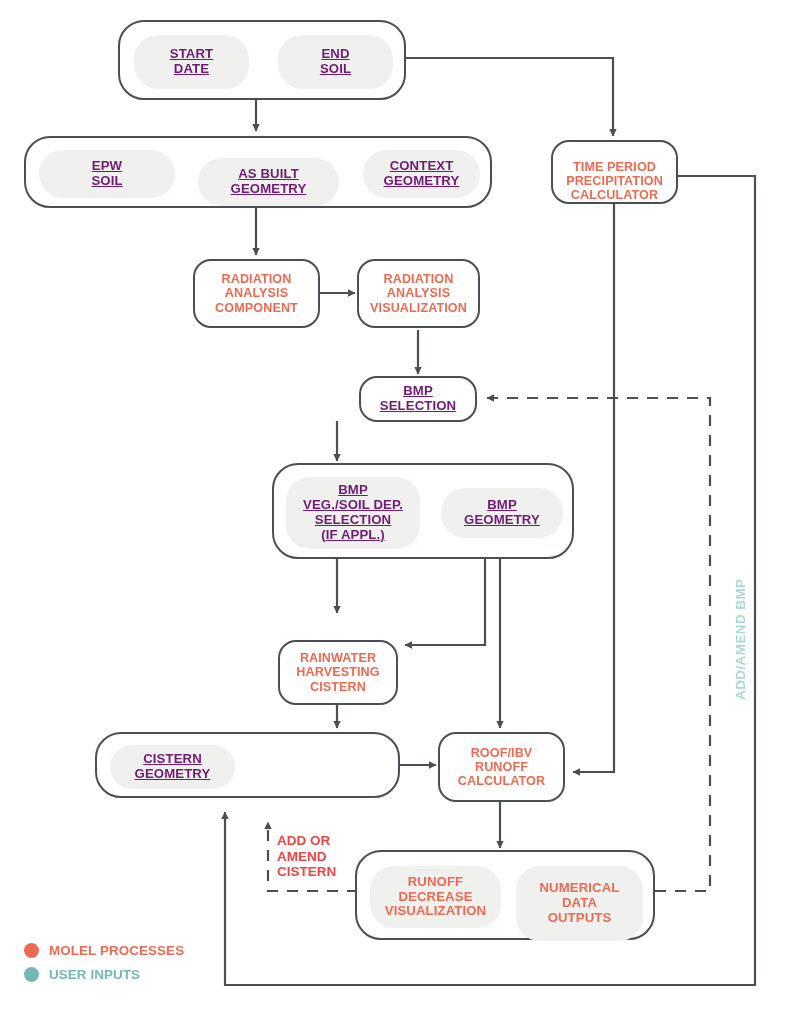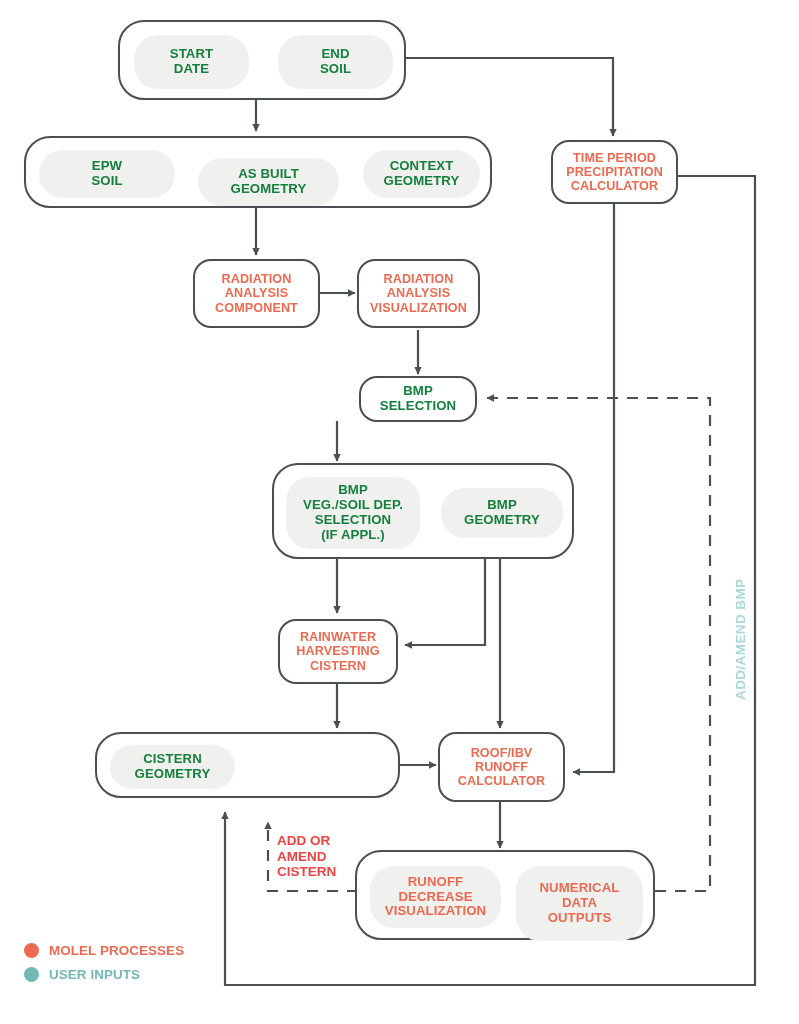--- a/index.html
+++ b/index.html
@@ -23,21 +23,21 @@
   }
   .pill{
     box-sizing:border-box;background:#f0f0ee;border-radius:24px;
     display:flex;align-items:center;justify-content:center;
     position:absolute;
   }
   .lbl{
     text-align:center;line-height:1.12;font-weight:bold;
     letter-spacing:.1px;white-space:pre-line;
   }
-  .user{color:#15803d;}
+  .user{color:#701a75;text-decoration:underline;}
   .proc{color:#ec6a51;}
   .f13{font-size:13.2px;}
   .f12{font-size:12.6px;}
 
   
   .vlabel{
     position:absolute;color:#a9d8d6;font-weight:bold;font-size:13.5px;
     letter-spacing:.4px;transform-origin:0 0;transform:rotate(-90deg);
     white-space:nowrap;
   }
@@ -121,21 +121,21 @@
     <div class="pill" style="left:172px;top:20px;width:141px;height:48px;">
       <span class="lbl user f13">AS BUILT
 GEOMETRY</span>
     </div>
     <div class="pill" style="left:337px;top:12px;width:117px;height:48px;">
       <span class="lbl user f13">CONTEXT
 GEOMETRY</span>
     </div>
   </div>
 
-  <div class="node" style="left:551px;top:140px;width:127px;height:64px;">
+  <div class="node" style="left:551px;top:140px;width:127px;height:64px;align-items:flex-end;">
     <span class="lbl proc f12">TIME PERIOD
 PRECIPITATION
 CALCULATOR</span>
   </div>
 
   <div class="node" style="left:193px;top:259px;width:127px;height:69px;">
     <span class="lbl proc f12">RADIATION
 ANALYSIS
 COMPONENT</span>
   </div>
@@ -157,21 +157,21 @@
 VEG./SOIL DEP.
 SELECTION
 (IF APPL.)</span>
     </div>
     <div class="pill" style="left:167px;top:23px;width:122px;height:50px;">
       <span class="lbl user f13">BMP
 GEOMETRY</span>
     </div>
   </div>
 
-  <div class="node" style="left:278px;top:619px;width:120px;height:65px;">
+  <div class="node" style="left:278px;top:640px;width:120px;height:65px;">
     <span class="lbl proc f12">RAINWATER
 HARVESTING
 CISTERN</span>
   </div>
 
   <div class="group" style="left:95px;top:732px;width:305px;height:66px;">
     <div class="pill" style="left:13px;top:11px;width:125px;height:44px;">
       <span class="lbl user f13">CISTERN
 GEOMETRY</span>
     </div>

